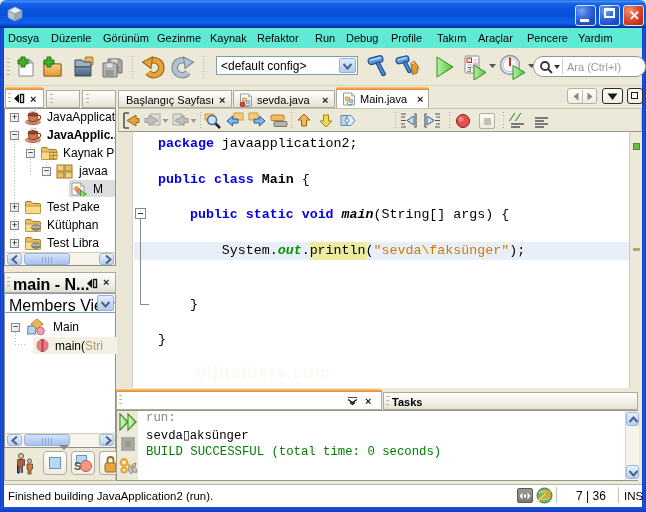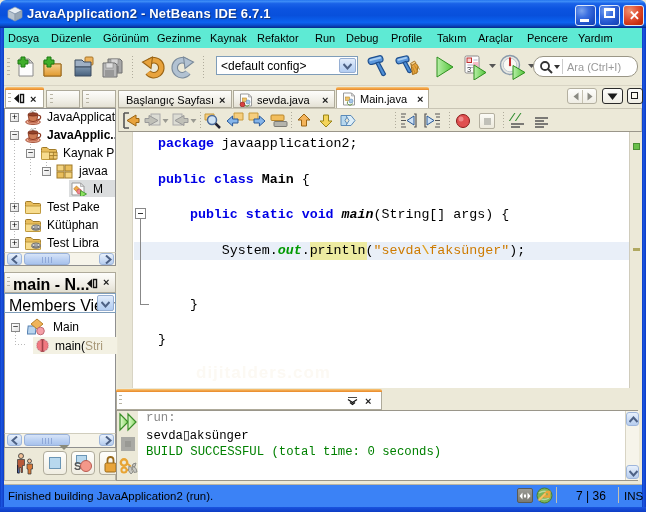--- a/index.html
+++ b/index.html
@@ -47,21 +47,21 @@
 
 #leftcol { left:4px; top:86px; width:112px; height:398px; background:#ECE9D8; }
 
 
 #editor-area { left:118px; top:86px; width:524px; height:302px; background:#ECE9D8; }
 
 
 #output-area { left:116px; top:388px; width:526px; height:95px; background:#ECE9D8; }
 
 
-#statusbar { left:4px; top:484px; width:638px; height:23px; background:#3b82f6; border-top:1px solid #b8b4a4; font-size:11px; }
+#statusbar { left:4px; top:484px; width:638px; height:23px; background:#ffffff; border-top:1px solid #b8b4a4; font-size:11px; }
 .kw { color:#0000E6; font-weight:bold; }
 .fld { color:#009900; font-style:italic; font-weight:bold; }
 .str { color:#CE7B00; }
 .esc { color:#DFA020; font-weight:bold; }
 </style>
 </head>
 <body>
 <svg width="0" height="0" style="position:absolute">
   <defs>
     <g id="cup">
@@ -103,21 +103,20 @@
       <path d="M5 9.5 a2.5 2.5 0 1 0 5 2" fill="none" stroke="#6a9a4a" stroke-width="1"></path>
     </g>
     <linearGradient id="gplay" x1="0" y1="0" x2="1" y2="0">
         <stop offset="0" stop-color="#b8efa8"></stop>
         <stop offset="1" stop-color="#3fb828"></stop>
       </linearGradient>
   </defs>
 </svg>
 <div id="win">
   <div class="abs" id="titlebar"></div>
-  <div class="abs" id="title-text">JavaApplication2 - NetBeans IDE 6.7.1</div>
   <div class="abs" id="borderL"></div>
   <div class="abs" id="borderR"></div>
   <div class="abs" id="borderB"></div>
   <svg class="abs" style="left:7px; top:6px;" width="16" height="16" viewBox="0 0 16 16">
     <path d="M8 1 L15 4.5 L8 8 L1 4.5 z" fill="#e8eef4" stroke="#8a9aaa" stroke-width="0.7"></path>
     <path d="M1 4.5 L8 8 L8 15 L1 11.5 z" fill="#b8c4d0" stroke="#8a9aaa" stroke-width="0.7"></path>
     <path d="M15 4.5 L8 8 L8 15 L15 11.5 z" fill="#98a6b4" stroke="#8a9aaa" stroke-width="0.7"></path>
   </svg>
   <div class="abs tb-btn" id="btn-min">
       <span style="position:absolute; left:4px; top:13px; width:9px; height:3px; background:#fff; display:block;"></span>
@@ -245,21 +244,21 @@
       <circle cx="11" cy="12" r="9.5" fill="#e8e8e2" stroke="#8a9aaa" stroke-width="1.4"></circle>
       <circle cx="11" cy="12" r="6.8" fill="#f8f8f4" stroke="#c0c8d0"></circle>
       <path d="M11 12 L11 4.5" stroke="#c23030" stroke-width="2"></path>
       <circle cx="11" cy="12" r="1.2" fill="#c23030"></circle>
       <path d="M14 12.5 L26 19.5 L14 26.5 z" fill="url(#grun)" stroke="#2e8f1f"></path>
     </svg>
     <svg class="abs" style="left:524px; top:15px;" width="8" height="6" viewBox="0 0 8 6">
         <path d="M0 1 h7 l-3.5 4 z" fill="#555"></path>
       </svg>
 
-    <div class="abs" style="left:529px; top:8px; width:105px; height:21px; background:#fff; border:1px solid #9a9686; border-radius:10px;padding-left:40px;">
+    <div class="abs" style="left:529px; top:8px; width:113px; height:21px; background:#fff; border:1px solid #9a9686; border-radius:10px;padding-left:40px;">
       <svg class="abs" style="left:5px; top:3px;" width="14" height="14" viewBox="0 0 14 14">
         <circle cx="6" cy="6" r="4" fill="none" stroke="#333" stroke-width="1.8"></circle>
         <path d="M9 9 L13 13" stroke="#333" stroke-width="2"></path>
       </svg>
       <svg class="abs" style="left:20px; top:8px;" width="7" height="5" viewBox="0 0 7 5">
           <path d="M0 0 h6 l-3 4 z" fill="#333"></path>
         </svg>
       <div class="abs" style="left:28px; top:2px; width:1px; height:15px; background:#ccc;"></div>
       <span class="abs" style="left:33px; top:4px; font-size:11px; color:#9a9a9a;">Ara (Ctrl+I)</span>
     </div>
@@ -614,20 +613,24 @@
 
     <div class="abs" style="left:0; top:0; width:526px; height:22px;">
       <div class="tab tab-active" style="left:0px; top:4px; width:266px; height:18px;">
         <div class="tab-orange"></div>
         <div class="abs dots" style="left:2px; top:3px; height:12px;"></div>
         <svg class="abs" style="left:230px; top:5px;" width="11" height="10" viewBox="0 0 11 10">
           <path d="M1 0 h9 M1 2.5 l4.5 3 l4.5 -3 M3 5.5 l2.5 2 l2.5 -2" stroke="#111" fill="none" stroke-width="1.3"></path>
         </svg>
         <span class="xbtn" style="left:248px; top:3px;">×</span>
       </div>
+      <div class="tab tab-inactive" style="left:267px; top:4px; width:255px; height:18px;">
+        <div class="abs dots" style="left:2px; top:3px; height:12px;"></div>
+        <span class="abs" style="left:8px; top:3px; font-weight:bold;">Tasks</span>
+      </div>
     </div>
 
     <div class="abs" style="left:0; top:22px; width:522px; height:71px; border:1px solid #9a968a; background:#ECE9D8;">
 
       <svg class="abs" style="left:1px; top:1px;" width="20" height="20" viewBox="0 0 20 20">
         <path d="M2 2 L10 10 L2 18 z" fill="url(#gplay2)" stroke="#3a8f28" stroke-width="1.2"></path>
         <path d="M10 2 L18 10 L10 18 z" fill="url(#gplay2)" stroke="#3a8f28" stroke-width="1.2"></path>
         <linearGradient id="gplay2" x1="0" y1="0" x2="1" y2="0">
             <stop offset="0" stop-color="#e2fad2"></stop>
             <stop offset="1" stop-color="#86d860"></stop>

